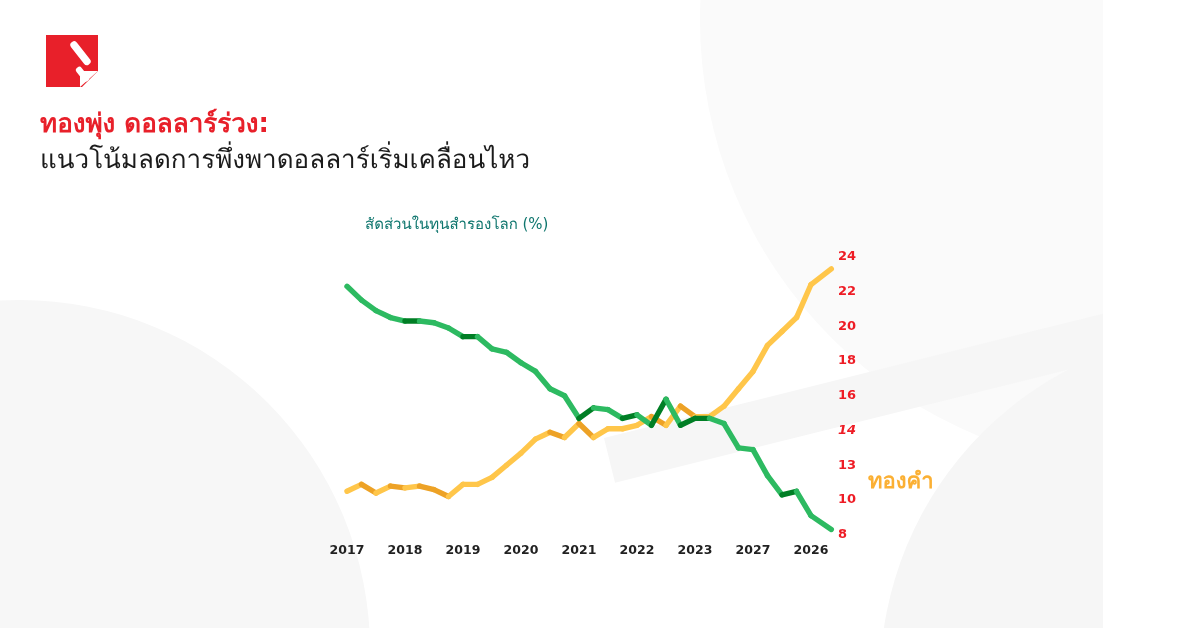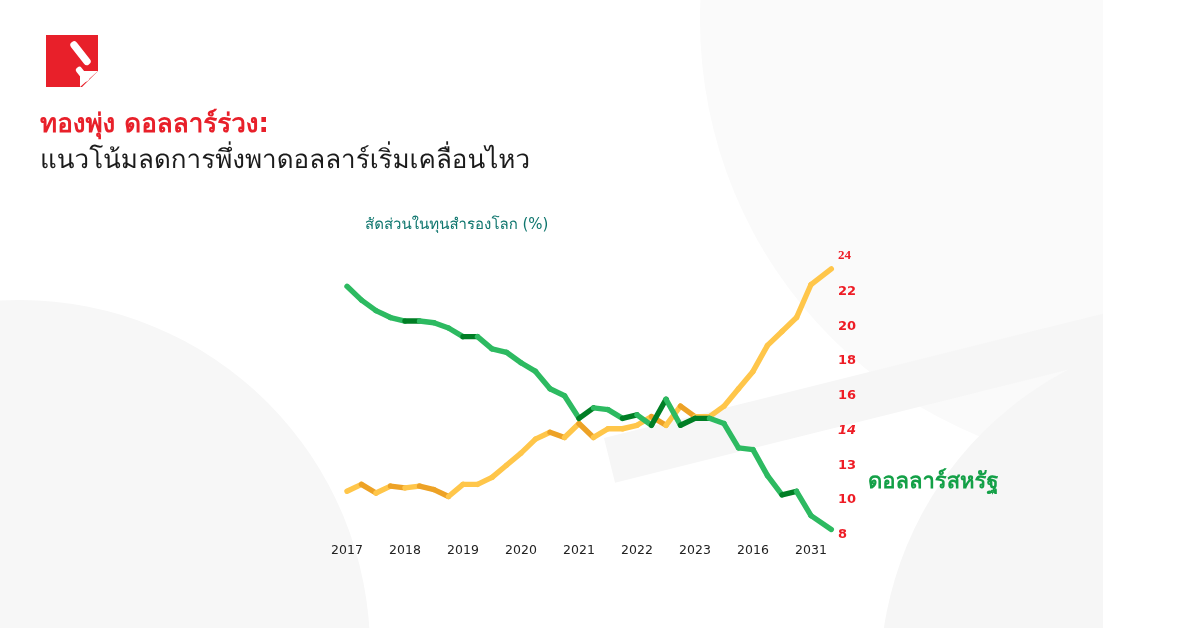--- a/index.html
+++ b/index.html
@@ -75,21 +75,21 @@
     font-size:13px;
     font-weight:700;
     left:838px;
     transform:translateY(-50%);
     white-space:nowrap;
   }
   .xtick {
     position:absolute;
     color:#222222;
     font-size:12.5px;
-    font-weight:400;
+    font-weight:700;
     top:542px;
     transform:translateX(-50%);
     white-space:nowrap;
   }
 
   #legend { position:absolute; left:868px; top:466px; }
   .legend-row { font-size:22px; font-weight:700; line-height:1.32; white-space:nowrap; }
   #legend-gold  { color:#fbb034; }
   #legend-green { color:#13a047; }
 </style>
@@ -230,32 +230,32 @@
 
     <div id="ytick-layer">
         <div class="ytick" style="top: 533px;">8</div>
         <div class="ytick" style="top: 498.25px;">10</div>
         <div class="ytick" style="top: 463.5px;">13</div>
         <div class="ytick" style="top: 428.75px; font-style: italic;">14</div>
         <div class="ytick" style="top: 394px;">16</div>
         <div class="ytick" style="top: 359.25px;">18</div>
         <div class="ytick" style="top: 324.5px; text-align: right;">20</div>
         <div class="ytick" style="top: 289.75px;">22</div>
-        <div class="ytick" style="top: 255px; font-family: Liberation Serif, serif;">24</div>
+        <div class="ytick" style="top: 255px;">24</div>
       </div>
     <div id="xtick-layer">
         <div class="xtick" style="left: 347px;">2017</div>
         <div class="xtick" style="left: 405px;">2018</div>
         <div class="xtick" style="left: 463px;">2019</div>
         <div class="xtick" style="left: 521px;">2020</div>
         <div class="xtick" style="left: 579px;">2021</div>
         <div class="xtick" style="left: 637px;">2022</div>
         <div class="xtick" style="left: 695px;">2023</div>
-        <div class="xtick" style="left: 753px;">2016</div>
-        <div class="xtick" style="left: 811px;">2031</div>
+        <div class="xtick" style="left: 753px;">2027</div>
+        <div class="xtick" style="left: 811px;">2026</div>
       </div>
 
     <div id="legend">
-      <div class="legend-row" id="legend-green">ดอลลาร์สหรัฐ</div>
+      <div class="legend-row" id="legend-gold">ทองคำ</div>
     </div>
   </div>
 
 </div>
 
 </body></html>

